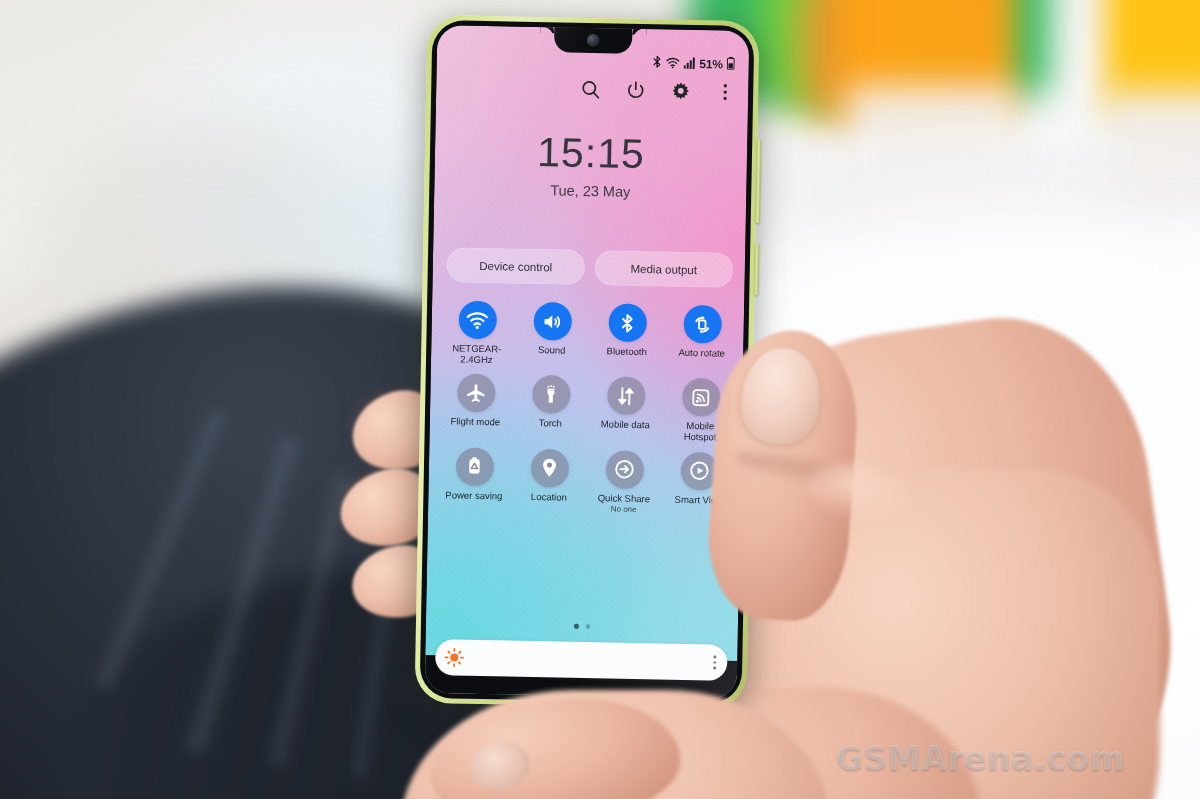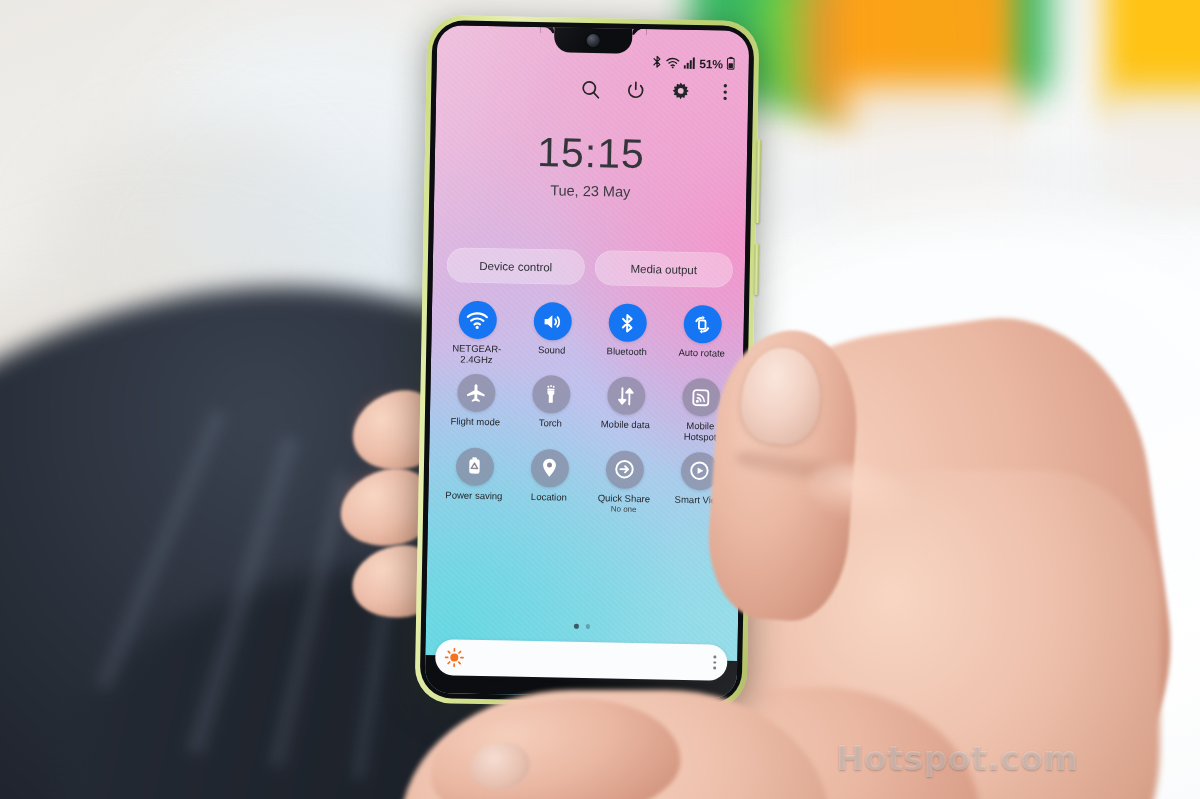--- a/index.html
+++ b/index.html
@@ -566,13 +566,13 @@
 </div>
 
 <div class="hand skin-a thumb"></div>
 <div class="thumbnail"></div>
 <div class="thumbcrease"></div>
 <div class="knuckle"></div>
 <div class="hand skin-b bhand"></div>
 <div class="hand skin-a bfinger bf1"></div>
 <div class="nail-b"></div>
 
-<div id="wm">Hotspot.com</div>
+<div id="wm">GSMArena.com</div>
 
 </body></html>

